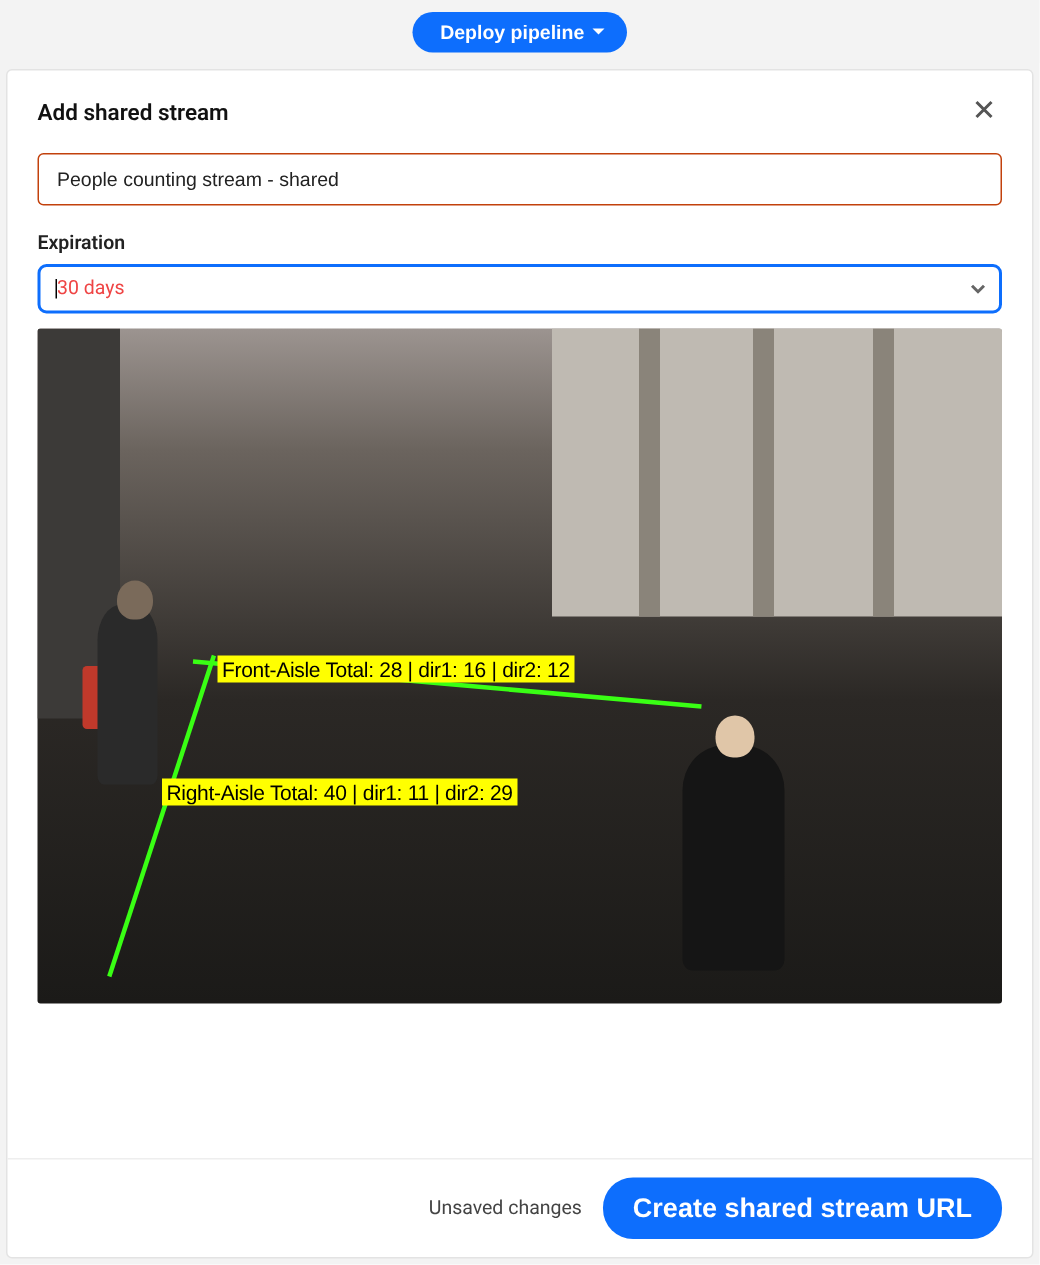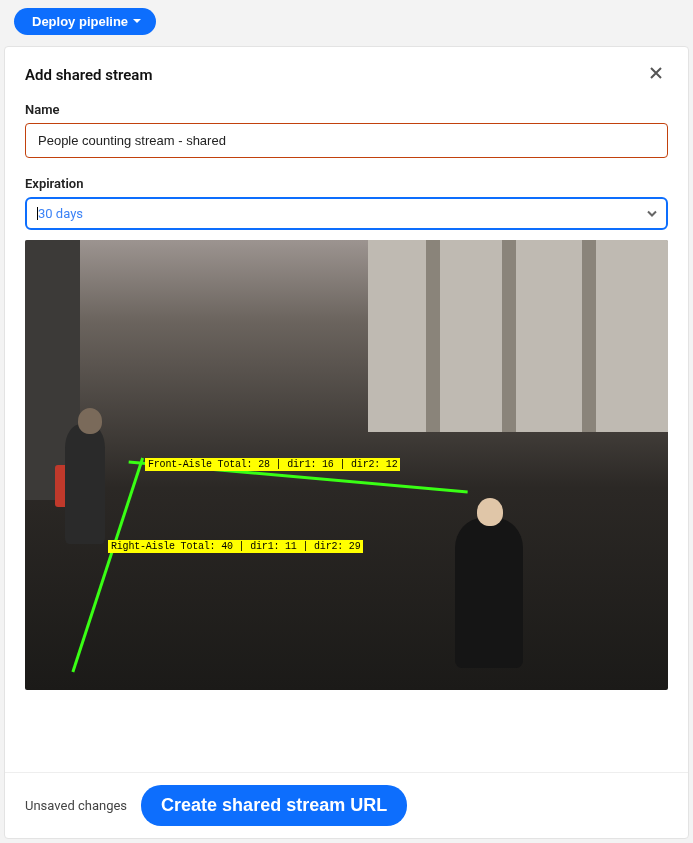--- a/index.html
+++ b/index.html
@@ -8,21 +8,21 @@
       background: #f3f3f3;
       width: 693px;
       height: 843px;
       overflow: hidden;
       position: relative;
     }
     .topbar {
       height: 42px;
       background: #f3f3f3;
       display: flex;
-      justify-content: flex-start;
+      justify-content: center;
       align-items: center;
       padding: 0 14px;
     }
     .deploy-button {
       background: #0d6efd;
       color: #fff;
       border: none;
       border-radius: 18px;
       padding: 6px 14px 6px 18px;
       font-size: 13px;
@@ -93,21 +93,21 @@
     .select-wrap {
       position: relative;
       margin-bottom: 10px;
     }
     .select-input {
       width: 100%;
       border: 2px solid #0d6efd;
       border-radius: 6px;
       padding: 7px 32px 7px 10px;
       font-size: 13px;
-      color: #3b82f6;
+      color: #ef4444;
       background: #fff;
       cursor: pointer;
       display: flex;
       align-items: center;
     }
     .select-caret {
       position: absolute;
       right: 10px;
       top: 50%;
       transform: translateY(-50%);
@@ -152,42 +152,43 @@
       left: 13px;
     }
     .annot-line {
       stroke: #39ff14;
       stroke-width: 3;
       fill: none;
     }
     .annot-label {
       background: #ffff00;
       color: #000;
-      font-family: Liberation Mono, monospace;
-      font-size: 10px;
+      font-family: Liberation Sans, sans-serif;
+      font-size: 14px;
       padding: 1px 3px;
       position: absolute;
       white-space: nowrap;
       letter-spacing: -0.2px;
     }
     .timestamp {
       position: absolute;
       right: 8px;
       bottom: 6px;
       color: #fff;
       font-family: "Courier New", monospace;
       font-size: 18px;
       font-weight: 600;
       letter-spacing: 1px;
       text-shadow: 1px 1px 2px #000;
     }
 
     .modal-footer {
       border-top: 1px solid #eee;
       display: flex;
+      justify-content: flex-end;
       align-items: center;
       gap: 14px;
       padding: 12px 20px;
     }
     .unsaved-text {
       font-size: 13px;
       color: #444;
     }
     .create-button {
       background: #0d6efd;
@@ -221,21 +222,20 @@
       <span>
         <svg viewBox="0 0 16 16">
             <path d="M3 3 L13 13 M13 3 L3 13"></path>
           </svg>
       </span>
     </button>
   </div>
 
   <div class="modal-body">
 
-    <label class="field-label">Name</label>
     <input type="text" class="text-input" value="People counting stream - shared" style="">
 
     <label class="field-label">Expiration</label>
     <div class="select-wrap">
       <div class="select-input">
         <span class="cursor-bar"></span>
         <span>30 days</span>
       </div>
       <div class="select-caret">
         <svg viewBox="0 0 12 12">

